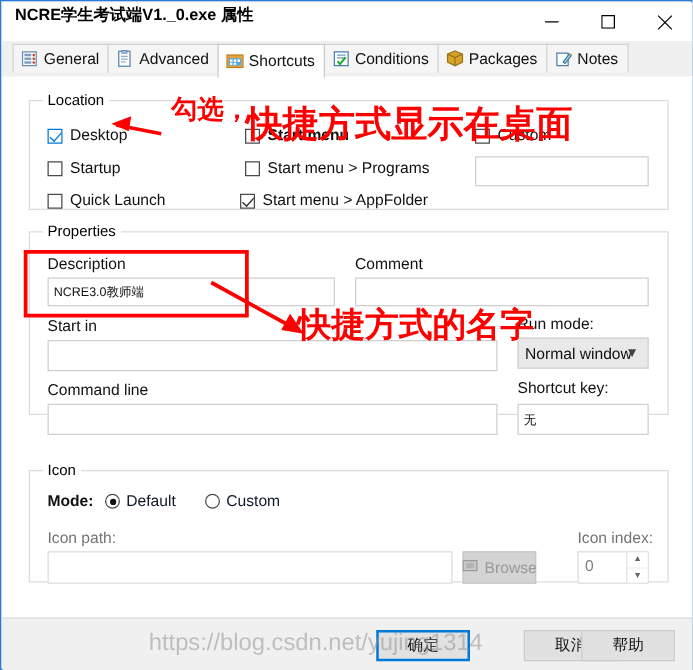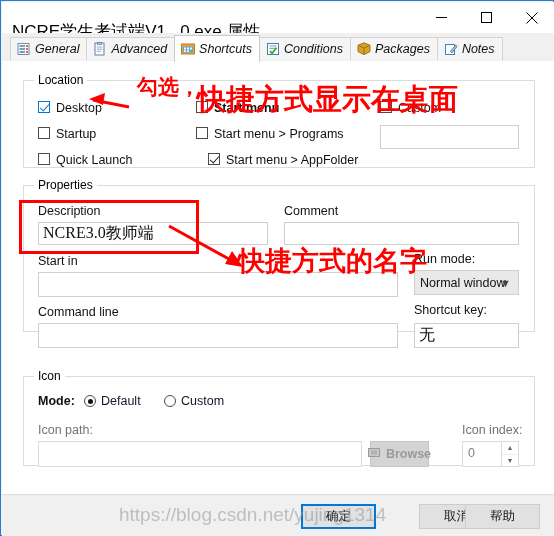--- a/index.html
+++ b/index.html
@@ -32,24 +32,25 @@
     left: 1px; top: 1px;
     width: 552px;
     height: 31px;
     background: #ffffff;
     display: flex;
     align-items: center;
   }
   .title-text {
     position: absolute;
     left: 10px;
-    top: 18px;
-    font-size: 17px;
+    top: 1px;
+    font-size: 13px;
     color: #000;
     white-space: nowrap;
+    font-weight: bold;
   }
   .win-btns {
     position: absolute;
     right: 0px;
     top: 0px;
     display: flex;
     height: 31px;
   }
   .win-btn {
     width: 45px;
@@ -70,23 +71,22 @@
     width: 552px;
     height: 28px;
     background: #f0f0f0;
     border-bottom: 1px solid #d7d7d7;
   }
   .tabs {
     position: absolute;
     left: 8px;
     top: 2px;
     display: flex;
-    align-items: center;
+    align-items: flex-start;
     height: 26px;
-    font-style: italic;
   }
   .tab {
     display: flex;
     align-items: center;
     gap: 4px;
     height: 23px;
     padding: 0 7px 0 6px;
     box-sizing: border-box;
     border: 1px solid #d3d3d3;
     border-bottom: none;
@@ -141,21 +141,21 @@
     font-size: 12.5px;
     color: #111;
     white-space: nowrap;
   }
   .lbl.dim { color: #737373; }
 
   
   .cbrow {
     position: absolute;
     display: flex;
-    align-items: flex-start;
+    align-items: flex-end;
     gap: 6px;
     font-size: 12.5px;
     color: #111;
     white-space: nowrap;
   }
   .cbox {
     width: 12px; height: 12px;
     box-sizing: border-box;
     border: 1px solid #4a4a4a;
     background: #fff;
@@ -200,22 +200,22 @@
     width: 5px; height: 5px;
     border-radius: 50%;
     background: #111;
   }
 
   .tbox {
     position: absolute;
     box-sizing: border-box;
     border: 1px solid #cfcfcf;
     background: #ffffff;
-    font-family: Liberation Serif, serif;
-    font-size: 16px;
+    font-family: Liberation Sans, sans-serif;
+    font-size: 10px;
     color: #111;
     padding: 0 4px;
     line-height: 21px;
     outline: none;
   }
   .tbox.disabled { background: #ffffff; border-color: #dcdcdc; color: #a6a6a6; }
 
   .combo {
     position: absolute;
     box-sizing: border-box;
@@ -471,21 +471,21 @@
       </div>
 
       <div class="cbrow" style="left:172px; top:14px;font-weight:bold;">
         <span class="cbox"></span>
         <span>Start menu</span>
       </div>
       <div class="cbrow" style="left:172px; top:40px;">
         <span class="cbox"></span>
         <span>Start menu &gt; Programs</span>
       </div>
-      <div class="cbrow" style="left:184px; top:66px;">
+      <div class="cbrow" style="left:168px; top:66px;">
         <span class="cbox checked"></span>
         <span>Start menu &gt; AppFolder</span>
       </div>
 
       <div class="cbrow" style="left:356px; top:14px;">
         <span class="cbox"></span>
         <span>Custom</span>
       </div>
       <input class="tbox" style="left: 356px; top: 38px; width: 139px; height: 24px;" value="">
     </fieldset>
@@ -525,21 +525,21 @@
         <span>Default</span>
       </div>
       <div class="rbrow" style="left:140px; top:11px;">
         <span class="rbox"></span>
         <span>Custom</span>
       </div>
 
       <div class="lbl dim" style="left:14px; top:40px;">Icon path:</div>
       <input class="tbox disabled" style="left: 14px; top: 58px; width: 324px; height: 26px;" value="">
 
-      <div class="btn-browse" style="left:346px; top:58px; width:59px; height:26px;font-weight:bold;">
+      <div class="btn-browse" style="left:346px; top:58px; width:59px; height:26px;">
         <span>
           <svg width="13" height="13" viewBox="0 0 13 13">
             <rect x="0.5" y="2.5" width="11" height="8" fill="#c8c8c8" stroke="#9a9a9a" stroke-width="1"></rect>
             <rect x="3" y="4.5" width="6" height="4" fill="#b2b2b2"></rect>
           </svg>
         </span>
         <span>Browse</span>
       </div>
 
       <div class="lbl dim" style="left:438px; top:40px;">Icon index:</div>

